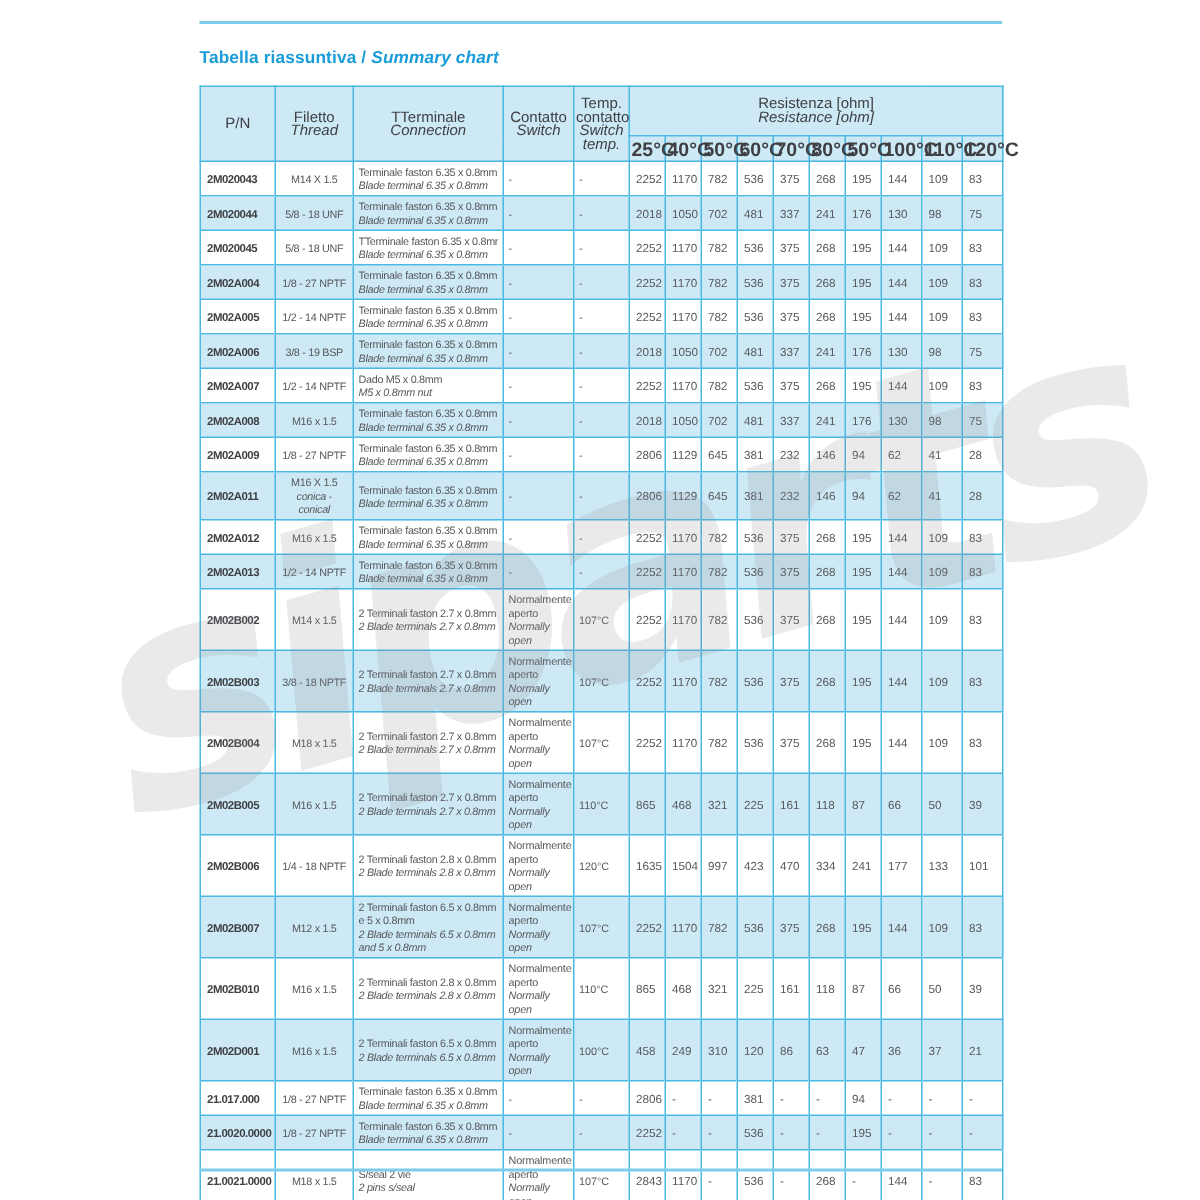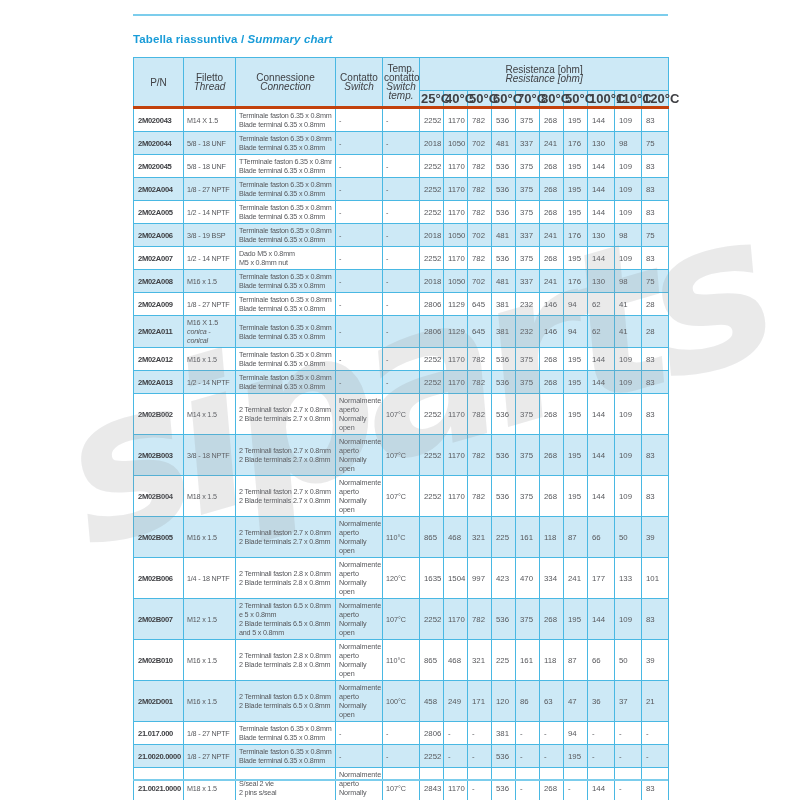--- a/index.html
+++ b/index.html
@@ -27,28 +27,28 @@
   th, td { border:1px solid #49b8e3; vertical-align:middle; }
   thead th { background:#cde9f6; color:#3f4044; font-weight:normal; text-align:center;
              font-size:10px; line-height:9px; padding:2px 1px; }
   thead tr.h1 th { height:33px; }
   thead tr.h2 th { height:17px; font-weight:bold; font-size:13px; }
   thead .it { font-style:italic; }
 
   tbody td { padding:2px 3px; color:#57585c; font-size:7.2px; line-height:9px;
              border-top:none; border-bottom:none; }
   tbody tr { border-bottom:1px solid #49b8e3; }
-  tbody tr:first-child td { border-top:3px solid #c2410c;margin-top:10px; }
+  tbody tr:first-child td { border-top:1px solid #c2410c;margin-top:10px; }
   tbody tr.shade td { background:#cde9f6; }
   td.td-pn { font-weight:bold; font-size:7.6px; color:#3f4044; letter-spacing:-0.3px;
              padding-left:4px; white-space:nowrap; overflow:hidden; }
-  td.td-th { letter-spacing:-0.2px; }
+  td.td-th { letter-spacing:-0.2px;text-align:center; }
   td.td-th .sub { font-style:italic; }
   td.td-cn div { white-space:nowrap; overflow:hidden; letter-spacing:-0.2px; }
-  .itl { }
+  .itl { font-style:italic; }
   td.td-vals { font-size:7.8px; padding-left:4px; white-space:nowrap; overflow:hidden; }
   td.td-sw div { letter-spacing:-0.1px; }
   td.td-tp { white-space:nowrap; overflow:hidden; }
 
   .watermark { position:absolute; left:55px; top:255px; width:760px; z-index:5;
                font-family:"DejaVu Sans", sans-serif; font-size:205px; font-weight:bold;
                font-style:italic; letter-spacing:-12px; color:#8d8e92; opacity:0.18;
                transform:rotate(-16deg); pointer-events:none; user-select:none; }
 </style>
 </head>
@@ -83,21 +83,21 @@
     <thead>
       <tr class="h1">
         <th rowspan="2">
           <div>P/N</div>
         </th>
         <th rowspan="2">
           <div>Filetto</div>
           <div class="it">Thread</div>
         </th>
         <th rowspan="2">
-          <div>Connessione</div>
+          <div>TTerminale</div>
           <div class="it">Connection</div>
         </th>
         <th rowspan="2">
           <div>Contatto</div>
           <div class="it">Switch</div>
         </th>
         <th rowspan="2">
           <div>Temp.</div>
           <div>contatto</div>
           <div class="it">Switch</div>
@@ -597,21 +597,21 @@
             <div>2 Terminali faston 6.5 x 0.8mm</div>
             <div class="itl">2 Blade terminals 6.5 x 0.8mm</div>
           </td>
           <td class="td-sw">
             <div>Normalmente aperto</div>
             <div class="itl">Normally open</div>
           </td>
           <td class="td-tp">100°C</td>
           <td class="td-vals">458</td>
           <td class="td-vals">249</td>
-          <td class="td-vals">171</td>
+          <td class="td-vals">310</td>
           <td class="td-vals">120</td>
           <td class="td-vals">86</td>
           <td class="td-vals">63</td>
           <td class="td-vals">47</td>
           <td class="td-vals">36</td>
           <td class="td-vals">37</td>
           <td class="td-vals">21</td>
         </tr>
         <tr>
           <td class="td-pn">21.017.000</td>

